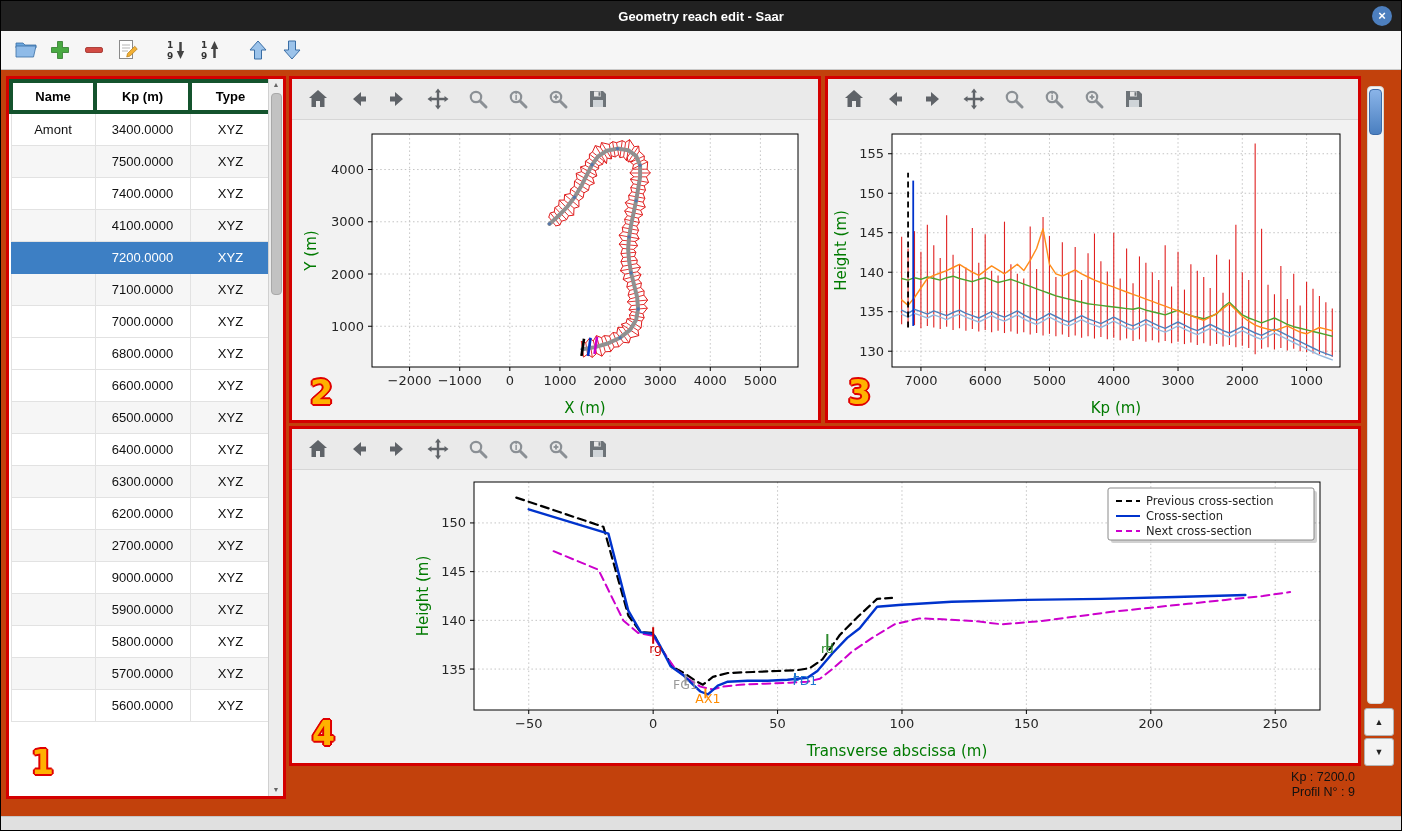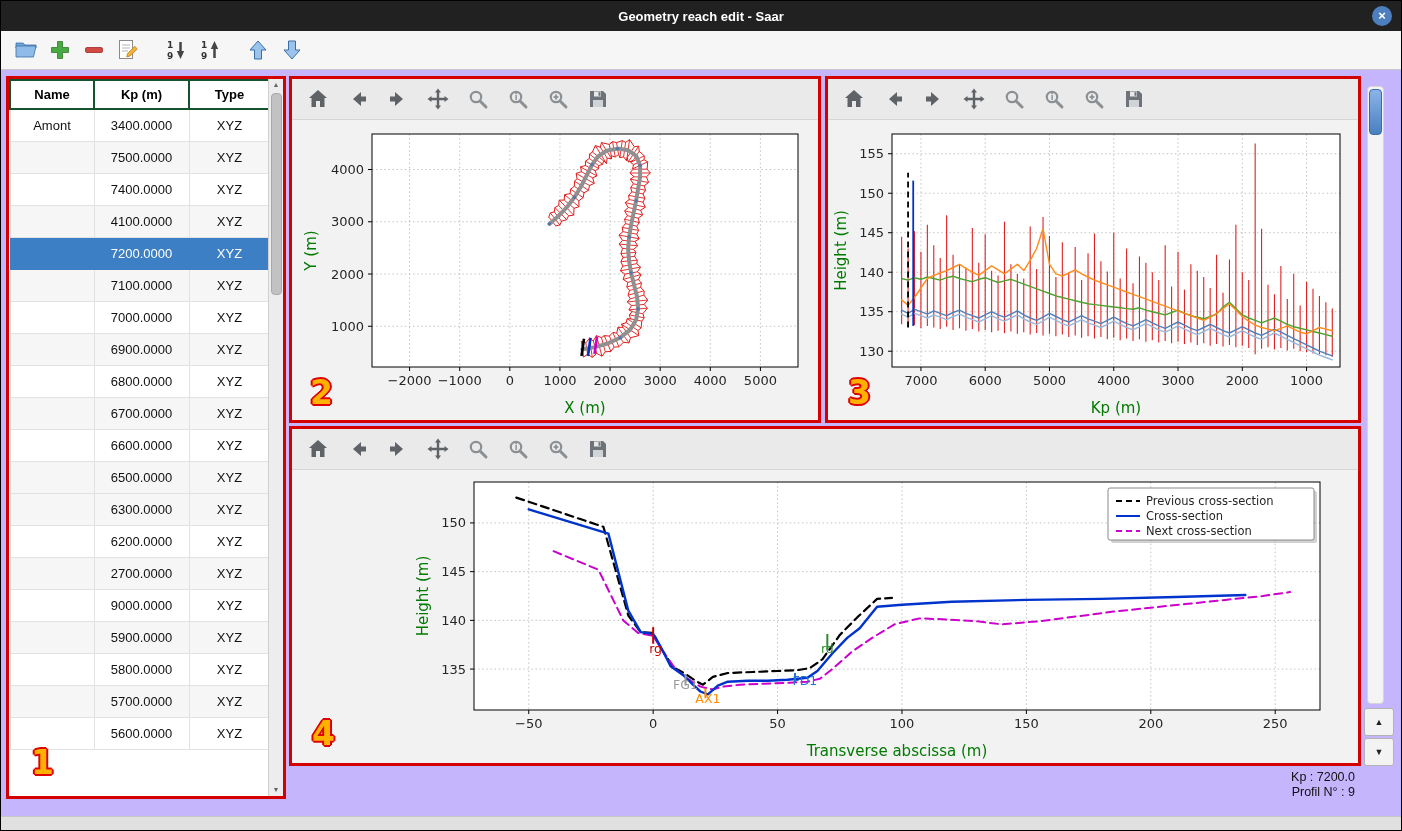--- a/index.html
+++ b/index.html
@@ -1,16 +1,16 @@
 <!DOCTYPE html>
 <html><head>
 <meta charset="utf-8">
 <style>
   html,body{margin:0;padding:0;background:#4a4a4a;}
-  .window{position:relative;width:1402px;height:831px;background:#c4b5fd;border:1px solid #000;
+  .window{position:relative;width:1402px;height:831px;background:#c2410c;border:1px solid #000;
           font-family:"Liberation Sans",sans-serif;overflow:hidden;box-sizing:border-box;}
   
   .titlebar{position:absolute;top:0;left:0;right:0;height:30px;background:#212121;
             display:flex;align-items:center;justify-content:center;}
   .titlebar .title{color:#fff;font-weight:bold;font-size:13px;}
   .close-btn{position:absolute;right:9px;top:5px;width:20px;height:20px;border-radius:50%;
              background:#4d7fbe;color:#fff;font-size:13px;font-weight:bold;line-height:19px;
              text-align:center;cursor:pointer;}
   
   .app-toolbar{position:absolute;top:30px;left:0;right:0;height:38px;background:#f6f6f6;
@@ -24,21 +24,21 @@
   #panel-profile{left:824px;top:75px;width:536px;height:347px;}
   #panel-cross{left:288px;top:425px;width:1072px;height:340px;}
   
   .mpl-toolbar{height:40px;background:#eaeaea;display:flex;align-items:center;gap:12px;
                padding-left:12px;border-bottom:1px solid #d6d6d6;}
   .mpl-btn{width:28px;height:28px;display:flex;align-items:center;justify-content:center;}
   svg.chart{display:block;background:#f2f2f2;}
   
   .table-wrap{position:absolute;top:0;left:0;right:14px;bottom:0;overflow:hidden;}
   table.profiles{border-collapse:collapse;width:100%;font-size:13px;table-layout:fixed;}
-  table.profiles th{height:25px;border:2px solid #14532d;font-weight:bold;background:#ffffff;text-align:center;}
+  table.profiles th{height:25px;border:4px solid #14532d;font-weight:bold;background:#ffffff;text-align:center;}
   table.profiles td{height:29px;border:1px solid #e2e2e2;text-align:center;background:#fff;color:#111;}
   tr.alt td{background:#f6f6f6;}
   tr.selected td{background:#3d7fc4;color:#fff;border-color:#3d7fc4;text-align:center;}
   .table-scroll{position:absolute;top:0;right:0;bottom:0;width:14px;background:#ededed;border-left:1px solid #d0d0d0;}
   .table-scroll-btn{position:absolute;left:0;width:14px;height:12px;font-size:7px;color:#666;text-align:center;line-height:12px;}
   .table-thumb{position:absolute;top:14px;left:2px;width:9px;height:200px;background:#c2c2c2;
                border:1px solid #a9a9a9;border-radius:4px;}
   
   .v-scroll{position:absolute;left:1366px;top:85px;width:15px;height:616px;background:#f4f4f4;
             border:1px solid #d5d5d5;border-radius:4px;}
@@ -165,43 +165,38 @@
             <tr class="alt">
               <td></td>
               <td>7100.0000</td>
               <td>XYZ</td>
             </tr>
             <tr>
               <td></td>
               <td>7000.0000</td>
               <td>XYZ</td>
             </tr>
+            <tr>
+              <td></td>
+              <td>6800.0000</td>
+              <td>XYZ</td>
+            </tr>
+            <tr>
+              <td></td>
+              <td>6600.0000</td>
+              <td>XYZ</td>
+            </tr>
             <tr class="alt">
               <td></td>
-              <td>6900.0000</td>
-              <td>XYZ</td>
-            </tr>
-            <tr>
-              <td></td>
-              <td>6800.0000</td>
-              <td>XYZ</td>
-            </tr>
-            <tr class="alt">
-              <td></td>
-              <td>6700.0000</td>
-              <td>XYZ</td>
-            </tr>
-            <tr>
-              <td></td>
-              <td>6600.0000</td>
-              <td>XYZ</td>
-            </tr>
-            <tr class="alt">
-              <td></td>
               <td>6500.0000</td>
+              <td>XYZ</td>
+            </tr>
+            <tr>
+              <td></td>
+              <td>6400.0000</td>
               <td>XYZ</td>
             </tr>
             <tr class="alt">
               <td></td>
               <td>6300.0000</td>
               <td>XYZ</td>
             </tr>
             <tr>
               <td></td>
               <td>6200.0000</td>

